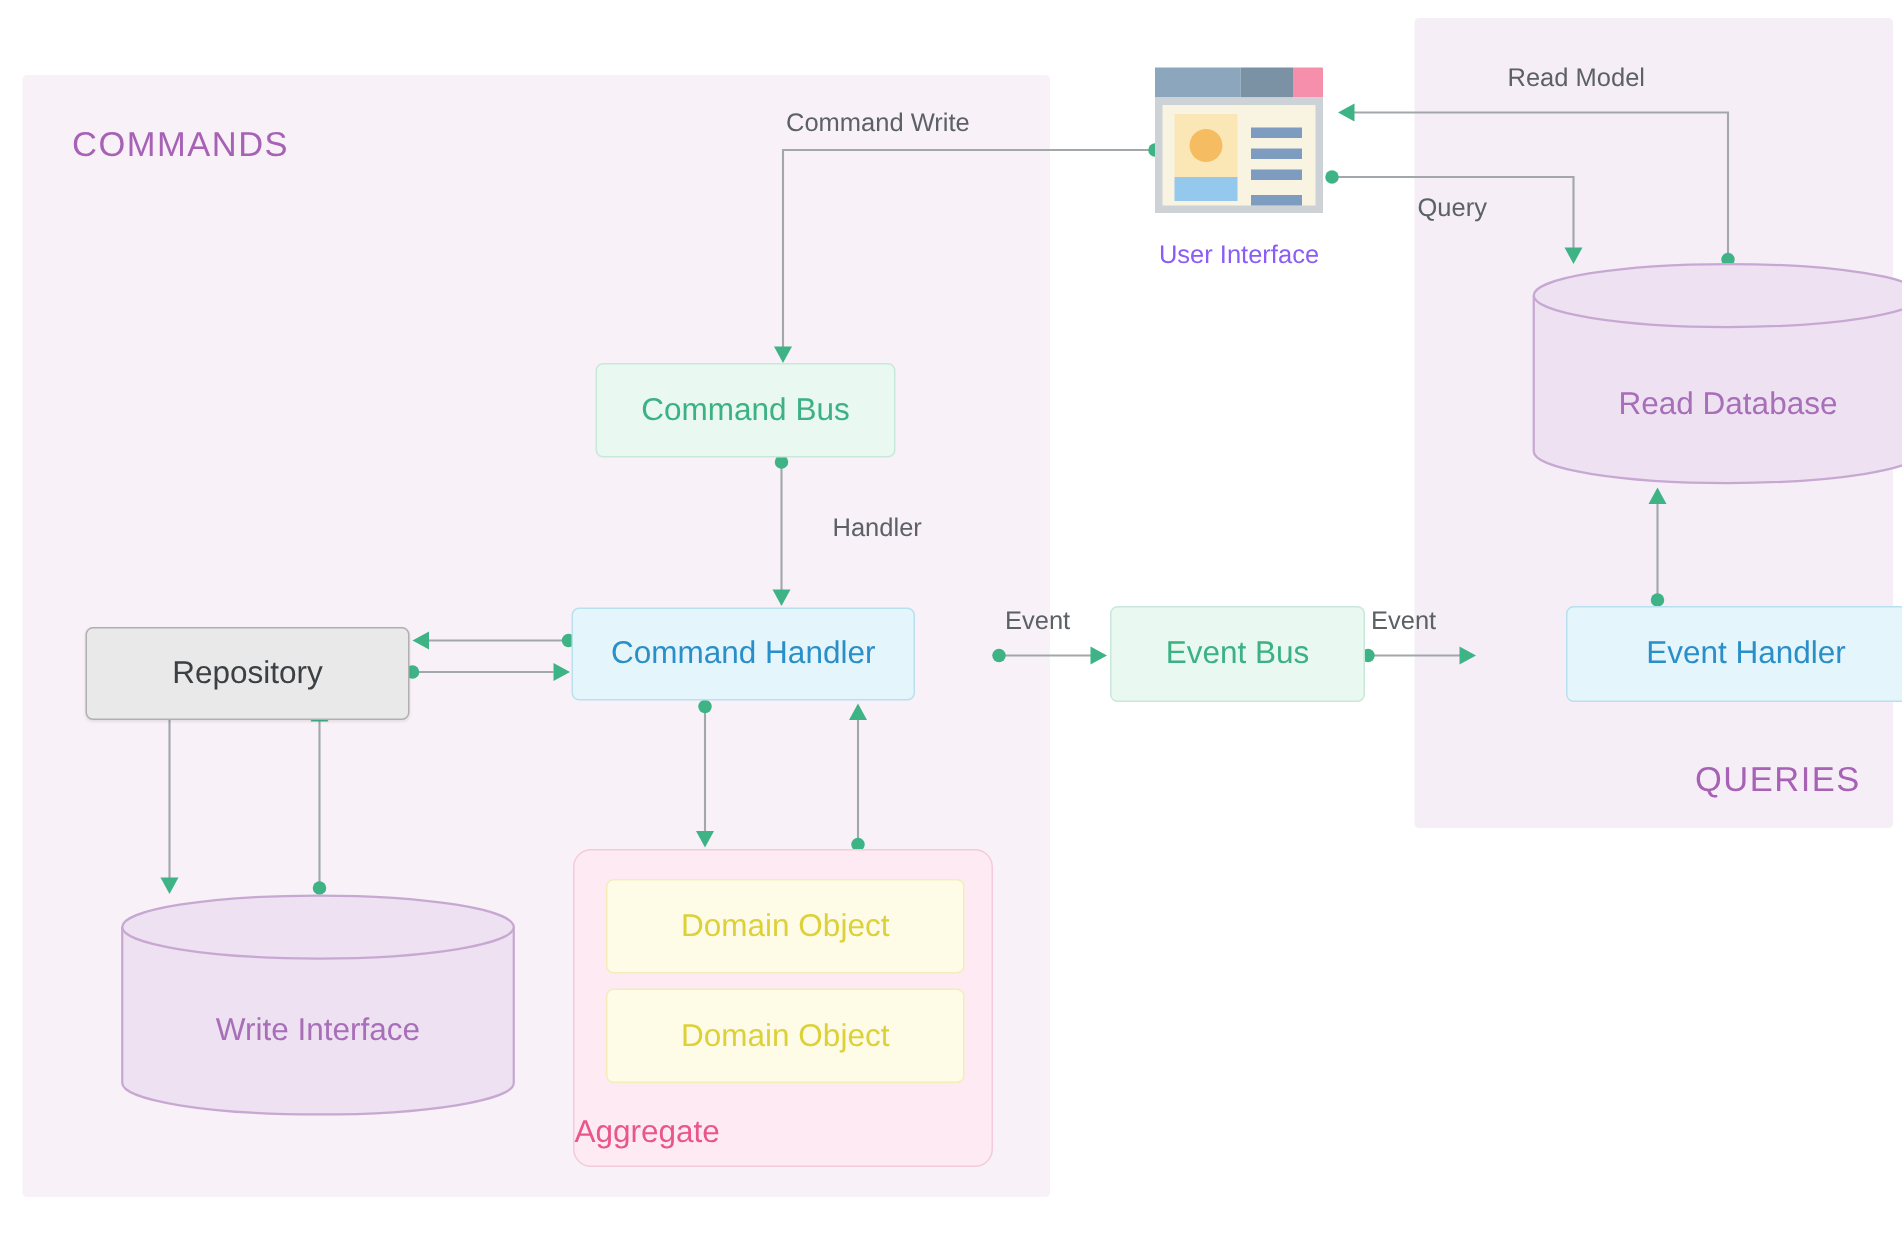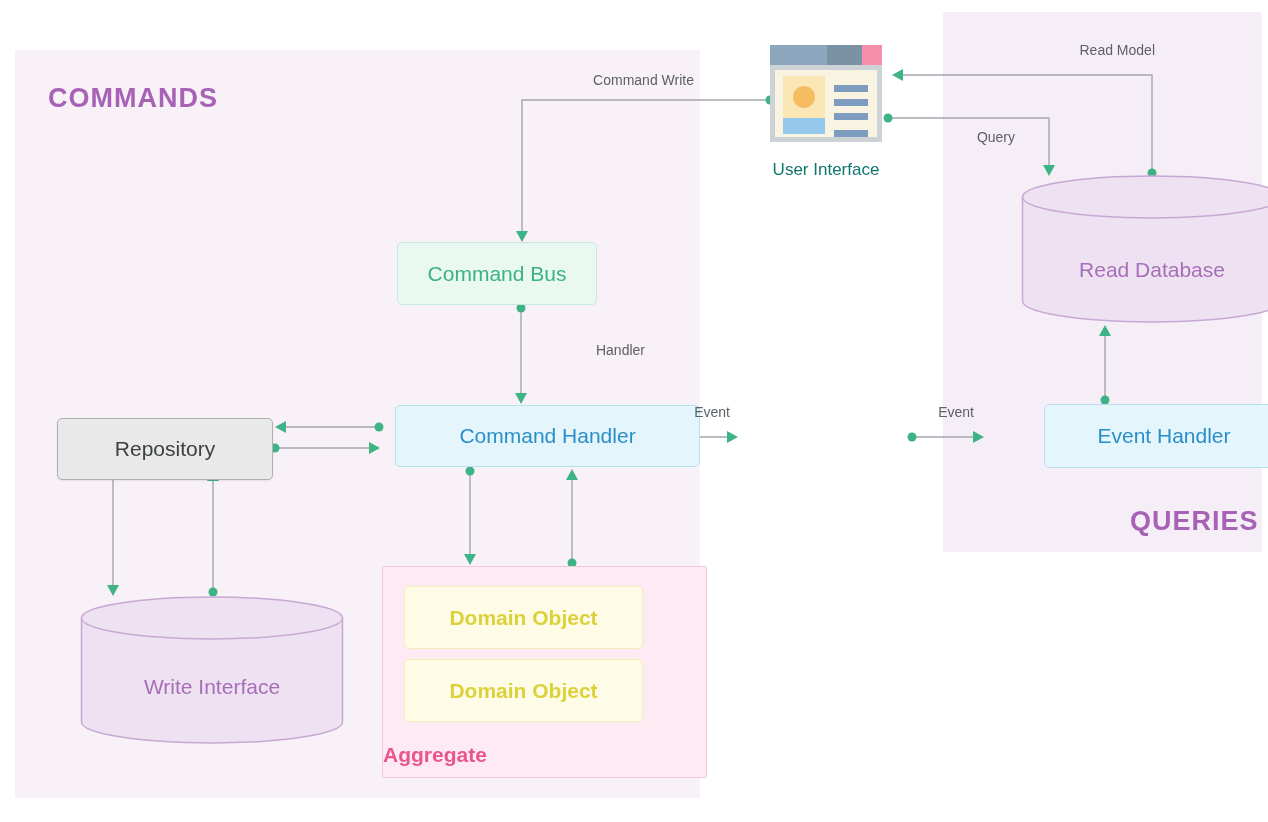--- a/index.html
+++ b/index.html
@@ -1,62 +1,62 @@
 <!DOCTYPE html>
 <html><head>
 <meta charset="utf-8">
 <style>
   html,body{margin:0;padding:0;background:#ffffff;}
   .stage{position:relative;width:1268px;height:822px;background:#ffffff;overflow:hidden;
          font-family:"Liberation Sans",sans-serif;}
   .panel{position:absolute;border-radius:3px;background:#f8f1f8;}
   .panel.commands{left:15px;top:50px;width:685px;height:748px;}
   .panel.queries{left:943px;top:12px;width:319px;height:540px;background:#f6eef7;}
-  .panel-title{position:absolute;font-size:27px;font-weight:bold;color:#a762b6;letter-spacing:1px;}
+  .panel-title{position:absolute;font-size:23px;font-weight:normal;color:#a762b6;letter-spacing:1px;}
   .panel-title.commands{left:33px;top:33px;}
   .panel-title.queries{left:187px;top:494px;text-align:right;}
 
   .node{position:absolute;display:flex;align-items:center;justify-content:center;
         border-radius:5px;font-size:21px;box-sizing:border-box;}
   .node.green{background:#e9f8f1;border:1px solid #c8e9d9;color:#3bb184;}
   .node.blue{background:#e4f5fc;border:1px solid #b9e0ef;color:#2a8fc9;}
   .node.gray{background:#e9e9e9;border:1px solid #b0b0b0;color:#3c4043;
              box-shadow:0 1px 2px rgba(0,0,0,0.08);}
   .node.yellow{background:#fefce6;border:1px solid #f3edba;color:#ddd13b;}
 
-  .aggregate{position:absolute;left:382px;top:566px;width:325px;height:212px;
-             background:#fdeaf2;border:1px solid #f3cbdc;border-radius:1px;box-sizing:border-box;font-weight:bold;}
+  .aggregate{position:absolute;left:382px;top:566px;width:280px;height:212px;
+             background:#fdeaf2;border:1px solid #f3cbdc;border-radius:12px;box-sizing:border-box;}
   .aggregate .agg-label{position:absolute;left:0;right:0;top:176px;text-align:left;
              font-size:21px;color:#e9568c;}
 
   .cylinder{position:absolute;margin-left:47px;}
   .cylinder .cyl-label{position:absolute;left:0;right:0;text-align:center;
              font-size:21px;color:#a76fb8;}
 
-  .edge-label{position:absolute;font-size:14px;color:#5c6166;text-align:right;}
+  .edge-label{position:absolute;font-size:17px;color:#5c6166;text-align:left;}
 
   .wires{position:absolute;left:0;top:0;width:1268px;height:822px;pointer-events:none;}
   .wires line, .wires polyline{stroke:#a2a7ac;stroke-width:1.4;fill:none;}
   .wires .dot{fill:#3db386;}
   .wires .arrow{fill:#3db386;}
 
   
   .ui-icon{position:absolute;left:770px;top:45px;width:112px;height:97px;}
   .ui-topbar{position:absolute;left:0;top:0;width:112px;height:20px;display:flex;}
   .ui-topbar .seg1{width:57px;background:#8ca7bd;}
   .ui-topbar .seg2{width:35px;background:#7b91a4;}
   .ui-topbar .seg3{width:20px;background:#f58fac;}
   .ui-frame{position:absolute;left:0;top:20px;width:112px;height:77px;background:#cdd2d6;box-sizing:border-box;}
   .ui-inner{position:absolute;left:5px;top:5px;width:102px;height:67px;background:#f9f3e2;}
   .ui-img{position:absolute;left:13px;top:31px;width:42px;height:42px;background:#fbe7b5;}
   .ui-img-circle{position:absolute;left:10px;top:10px;width:22px;height:22px;border-radius:50%;background:#f6bc61;}
   .ui-blue{position:absolute;left:13px;top:73px;width:42px;height:16px;background:#94c8ec;}
   .ui-bar{position:absolute;left:64px;width:34px;height:7px;background:#7e9cbf;}
   .ui-label{position:absolute;left:756px;top:160px;width:140px;text-align:center;
-            font-size:17px;color:#0f766e;}
+            font-size:17px;color:#8b5cf6;}
 </style>
 </head>
 <body>
 
 <div class="stage">
 
   <div class="panel commands">
     <div class="panel-title commands">COMMANDS</div>
   </div>
   <div class="panel queries">
@@ -133,24 +133,25 @@
     <div class="ui-blue"></div>
     <div class="ui-bar" style="top:40px"></div>
     <div class="ui-bar" style="top:54px"></div>
     <div class="ui-bar" style="top:68px"></div>
     <div class="ui-bar" style="top:85px"></div>
   </div>
   <div class="ui-label">User Interface</div>
 
   <div class="node green" style="left:397px;top:242px;width:200px;height:63px">Command Bus</div>
 
-  <div class="node blue" style="left:395px;top:405px;width:305px;height:62px">Command Handler</div>
+  <div class="node blue" style="left:381px;top:405px;width:229px;height:62px">Command Handler</div>
 
   <div class="node gray" style="left:57px;top:418px;width:216px;height:62px">Repository</div>
 
+  <div class="node green" style="left:740px;top:404px;width:170px;height:64px">Event Bus</div>
 
   <div class="node blue" style="left:1044px;top:404px;width:240px;height:64px">Event Handler</div>
 
   <div class="aggregate">
     <div class="node yellow" style="left:21px;top:19px;width:239px;height:63px">Domain Object</div>
     <div class="node yellow" style="left:21px;top:92px;width:239px;height:63px">Domain Object</div>
     <div class="agg-label">Aggregate</div>
   </div>
 
   <div class="cylinder" style="left:33px;top:595px;width:264px;height:150px">

